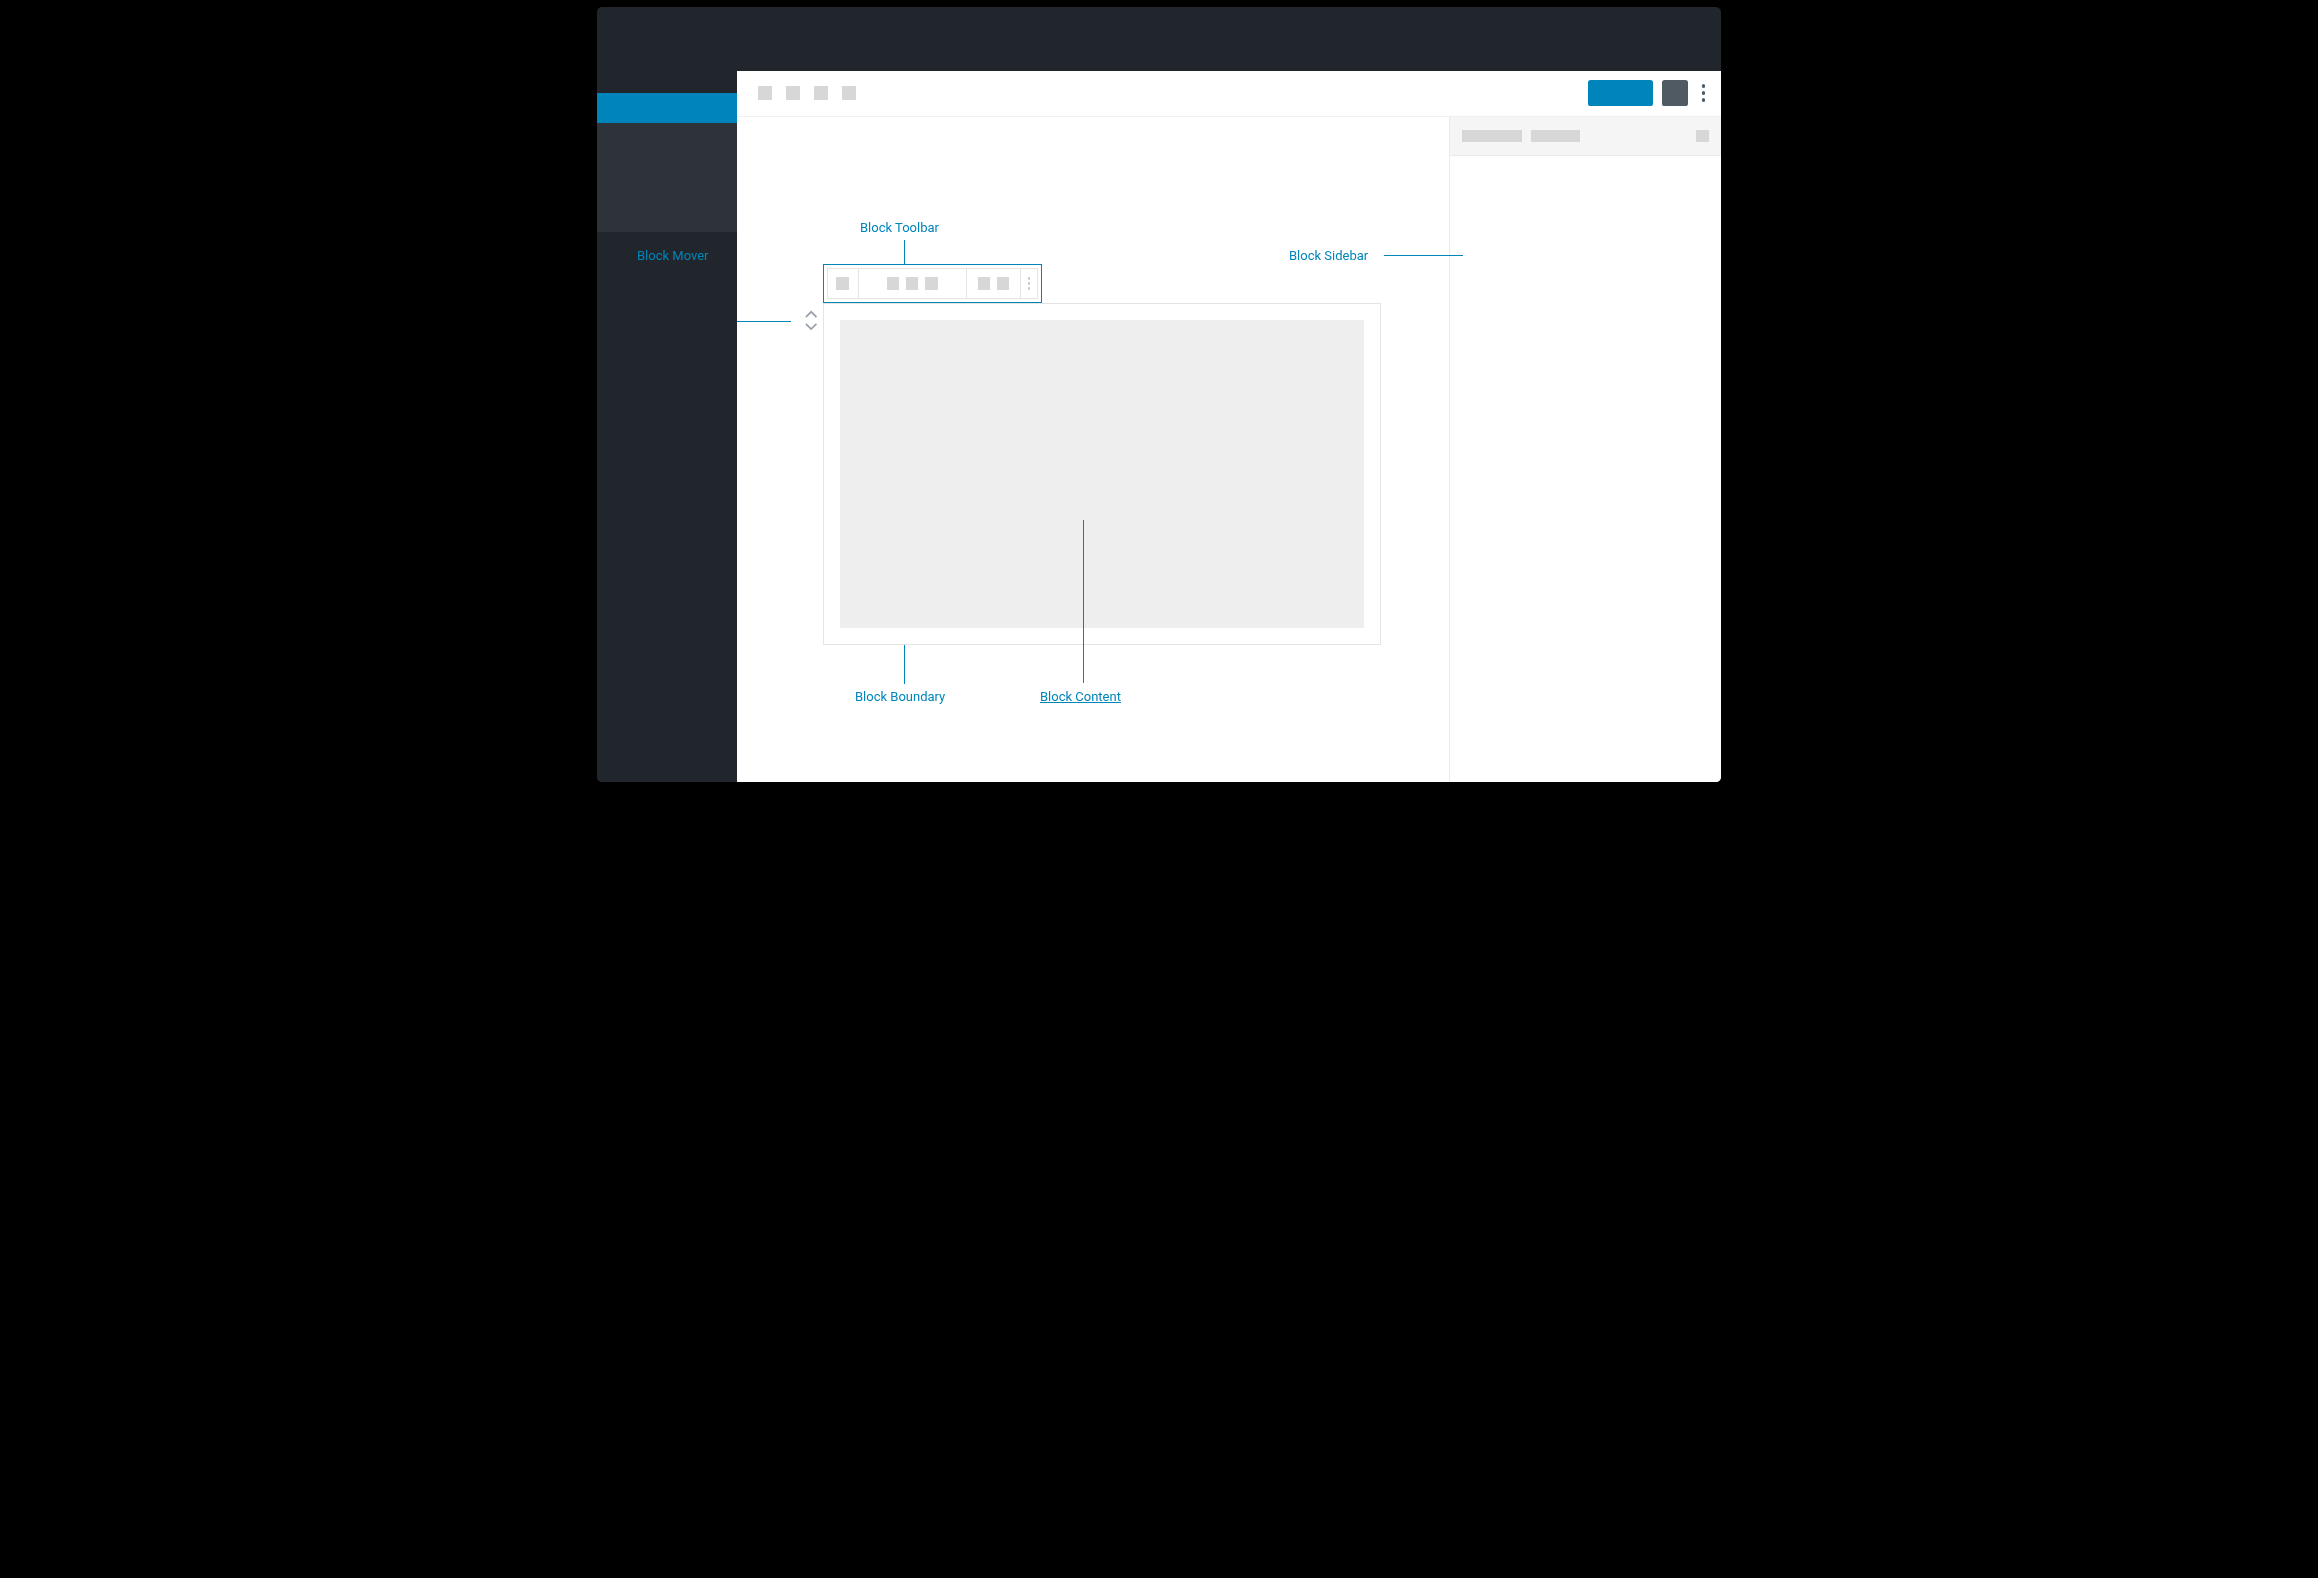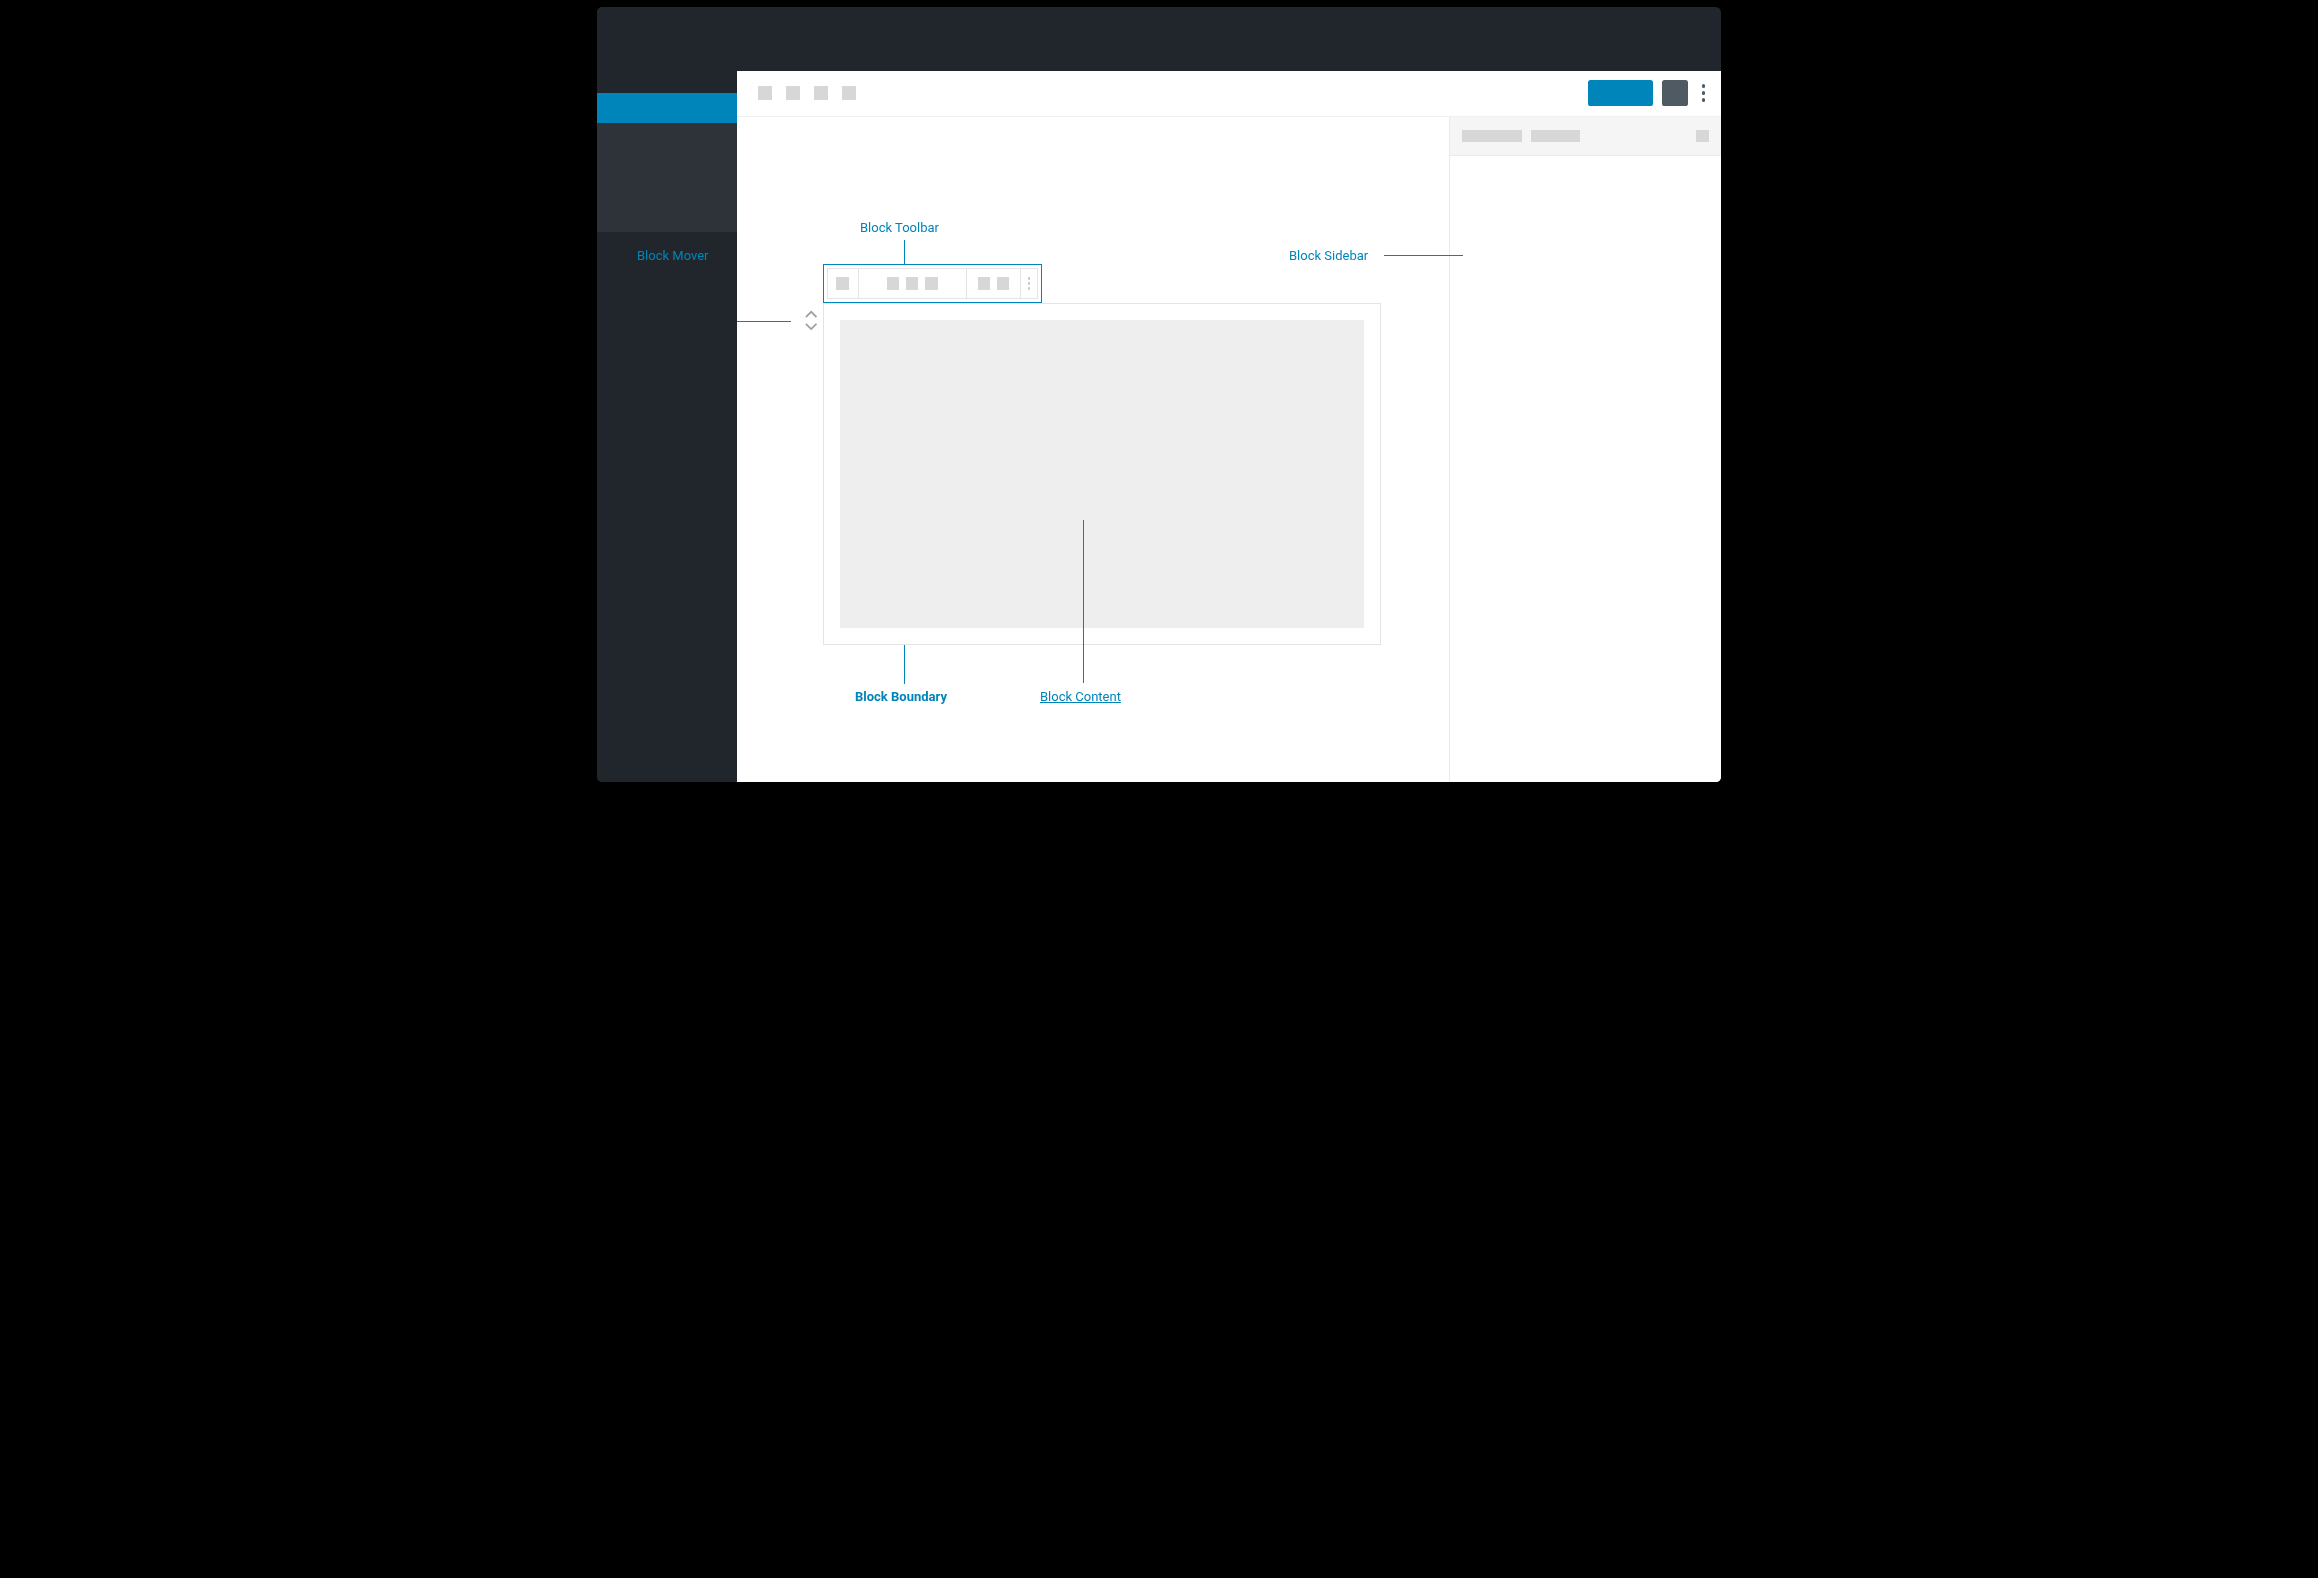--- a/index.html
+++ b/index.html
@@ -220,21 +220,21 @@
         <div class="mover">
           <svg viewBox="0 0 14 10">
               <path d="M1 8 L7 2 L13 8" fill="none" stroke="#9aa1a8" stroke-width="2"></path>
             </svg>
           <svg viewBox="0 0 14 10">
               <path d="M1 2 L7 8 L13 2" fill="none" stroke="#9aa1a8" stroke-width="2"></path>
             </svg>
         </div>
 
         <div class="connector v" style="left:167px; top:528px; height:39px;"></div>
-        <span class="label" style="left:118px; top:572px;font-weight:bold;">Block Boundary</span>
+        <span class="label" style="left:118px; top:572px;">Block Boundary</span>
 
         <div class="connector v" style="left:346px; top:403px; height:163px;"></div>
         <span class="label" style="left:303px; top:572px;text-decoration:underline;">Block Content</span>
 
       </div>
     </div>
   </div>
 </div>
 
 

